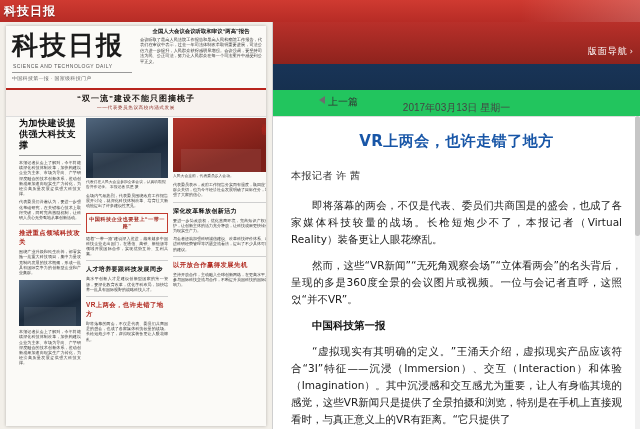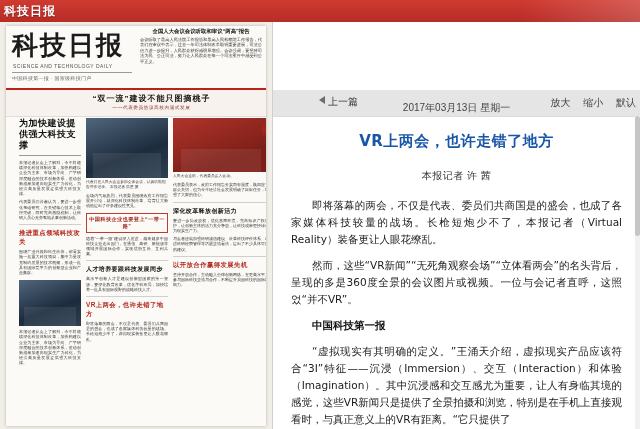--- a/index.html
+++ b/index.html
@@ -121,21 +121,20 @@
     margin-bottom: 2px;
   }
 
   
   .hl-band {
     position: absolute;
     left: 0; top: 64px;
     width: 260px; height: 26px;
     background: #f7f2ee;
     border-bottom: 1px solid #ddd;
-    padding-left: 31px;
   }
   .hl-band .k {
     position: absolute;
     left: 50%; transform: translateX(-50%);
     top: 3px;
     font-size: 8px;
     font-weight: bold;
     color: #17130f;
     letter-spacing: 1px;
     white-space: nowrap;
@@ -265,21 +264,21 @@
     letter-spacing: 1px;
     font-family: "DejaVu Sans", sans-serif;
   }
   .nav-label .chev { font-size: 8px; margin-left: 2px; }
 
   
   .toolbar {
     position: absolute;
     left: 0; top: 68px;
     width: 367px; height: 26px;
-    background: #e5e5e5;
+    background: #22c55e;
     border-bottom: 1px solid #dcdcdc;
   }
   .tb-prev {
     position: absolute;
     left: 46px; top: 5px;
     font-size: 10px;
     color: #333;
     cursor: pointer;
   }
   .tb-prev .tri {
@@ -321,21 +320,20 @@
     margin: 16px 0 0;
     text-align: center;
     font-size: 15px;
     font-weight: bold;
     color: #1856a7;
     letter-spacing: .5px;
     font-family: "DejaVu Sans", sans-serif;
   }
   .art-byline {
     margin: 18px 0 0;
-    text-align: center;
     font-size: 10px;
     color: #333;
     letter-spacing: .5px;
   }
   .art-body { margin-top: 14px; }
   .art-body p {
     margin: 0 0 9px;
     font-size: 10.5px;
     line-height: 17px;
     color: #1a1a1a;
@@ -434,31 +432,32 @@
           <div class="redhead">以开放合作赢得发展先机</div>
           <div class="tiny">坚持开放合作，主动融入全球创新网络，在更高水平上参与国际科技交流与合作，不断提升我国科技的国际影响力。</div>
         </div>
 
       </div>
     </div>
   </div>
 
   <div class="read-pane">
 
+    <div class="nav-strip">
+      <div class="banner-fill"></div>
+      <div class="nav-label">
+        <span>版面导航</span><span class="chev">›</span>
+      </div>
+    </div>
 
     <div class="toolbar">
       <div class="tb-prev">
         <span class="tri"></span><span>上一篇</span>
       </div>
       <div class="tb-date">2017年03月13日 星期一</div>
-      <div class="tb-right">
-        <span>放大</span>
-        <span>缩小</span>
-        <span>默认</span>
-      </div>
     </div>
 
     <div class="article">
       <h1 class="art-title">VR上两会，也许走错了地方</h1>
       <div class="art-byline">本报记者 许 茜</div>
       <div class="art-body">
         <p>即将落幕的两会，不仅是代表、委员们共商国是的盛会，也成了各家媒体科技较量的战场。长枪短炮少不了，本报记者（Virtual Reality）装备更让人眼花缭乱。</p>
         <p>然而，这些“VR新闻”“无死角观察会场”“立体看两会”的名头背后，呈现的多是360度全景的会议图片或视频。一位与会记者直呼，这照었“并不VR”。</p>
         <p class="sub">中国科技第一报</p>
         <p>“虚拟现实有其明确的定义。”王涌天介绍，虚拟现实产品应该符合“3I”特征——沉浸（Immersion）、交互（Interaction）和体验（Imagination）。其中沉浸感和交互感尤为重要，让人有身临其境的感觉，这些VR新闻只是提供了全景拍摄和浏览，特别是在手机上直接观看时，与真正意义上的VR有距离。“它只提供了</p>

